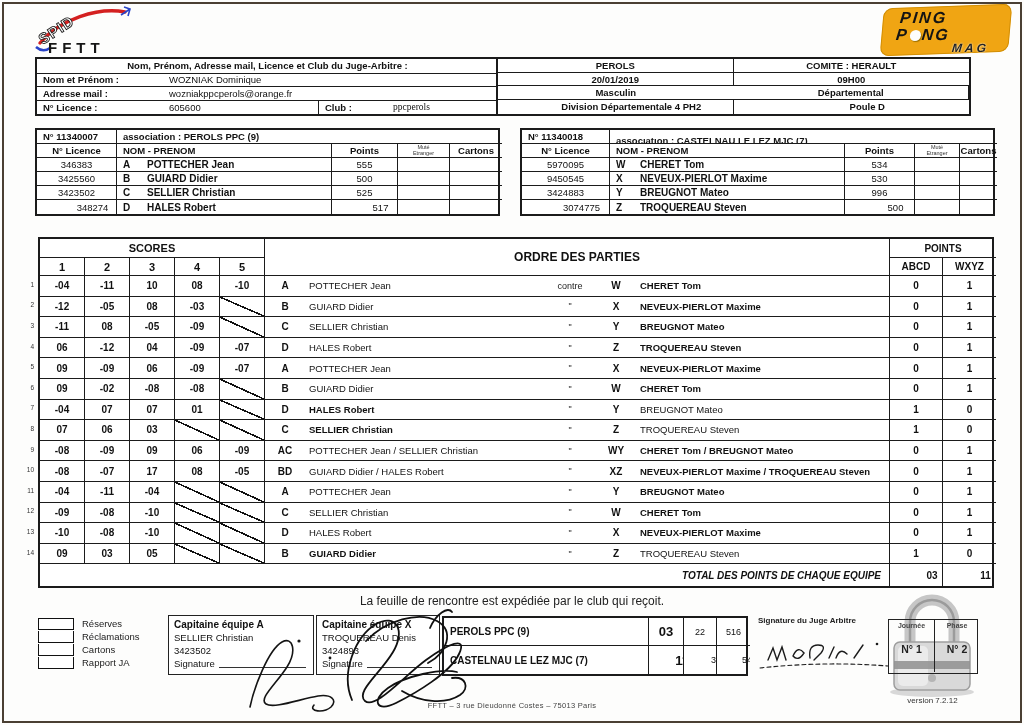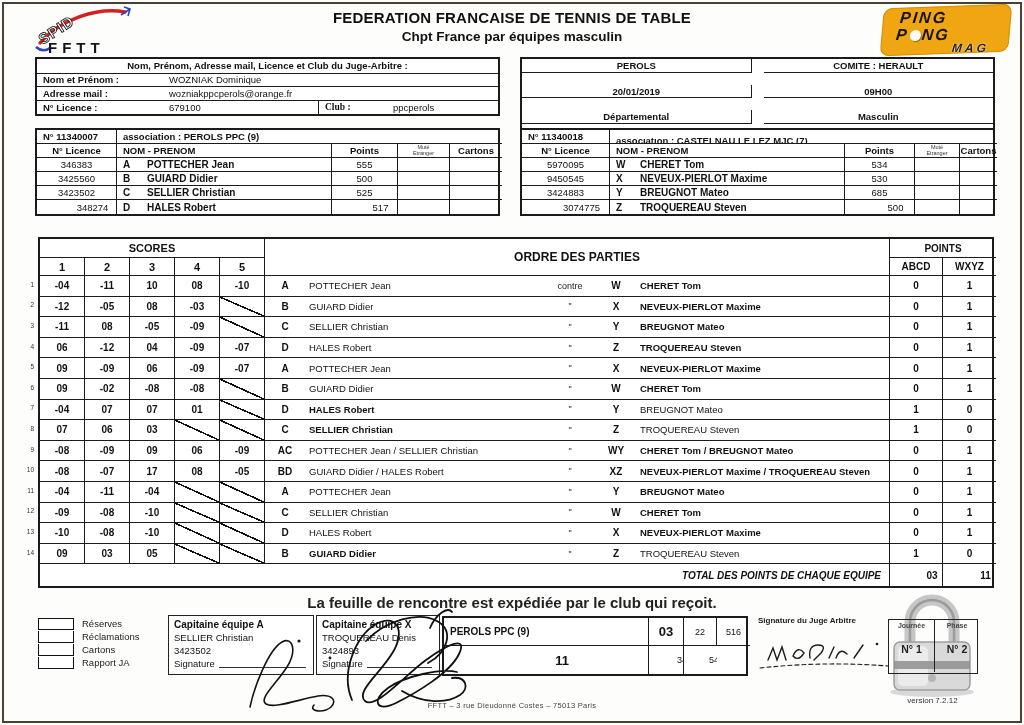--- a/index.html
+++ b/index.html
@@ -43,45 +43,41 @@
   .sigrow{display:flex;align-items:flex-end;}
   .sigline{flex:1;border-bottom:1px solid #333;margin:0 2px 2px 4px;height:10px;}
   
   .lockgrid{display:grid;grid-template-columns:46px 44px;border:1.5px solid #222;background:transparent;
             position:relative;z-index:2;box-sizing:border-box;}
   .lockcol{display:flex;flex-direction:column;align-items:center;border-right:1px solid #222;box-sizing:border-box;height:52px;}
   .lockcol.nr{border-right:none;}
   .lockcol .h{font-size:7px;font-weight:bold;color:#444;margin-top:2px;}
   .lockcol .v{font-size:10.5px;font-weight:bold;margin-top:14px;color:#222;}
   .ver{font-size:8px;color:#333;}
-  .note{font-size:15px;color:#222;font-weight:bold;}
+  .note{font-size:12px;color:#222;}
   .foot{font-size:7.5px;color:#444;letter-spacing:.3px;}
   .jsl{font-size:8px;font-weight:bold;color:#222;}
   svg.overlay{position:absolute;left:0;top:0;pointer-events:none;z-index:5;}
 </style>
 </head>
 <body>
 
 <div class="page">
   <div class="frame"></div>
 
   <div class="abs" style="left:24px;top:3px;width:122px;height:53px;">
     <svg width="122" height="53" viewBox="0 0 122 53">
       <path d="M16 40 C 36 16, 74 4, 101 9" fill="none" stroke="#d42020" stroke-width="3.4" stroke-linecap="round"></path>
       <path d="M97 12 l9 -6 m-6 -2 l6 2 l-2 7" fill="none" stroke="#2843c8" stroke-width="1.6"></path>
       <path d="M12 44 q7 6 14 1" fill="none" stroke="#2843c8" stroke-width="2.6"></path>
       <text x="14" y="34" transform="rotate(-33 30 30)" font-size="15" font-weight="bold" fill="#ffffff" stroke="#1a1a1a" stroke-width="0.9" letter-spacing="1">SPID</text>
       <text x="24" y="50" font-size="15" font-weight="bold" fill="#161616" letter-spacing="5">FFTT</text>
     </svg>
   </div>
 
-  <div class="abs c" style="left:162px;top:9px;width:700px;">
-    <div class="title">FEDERATION FRANCAISE DE TENNIS DE TABLE</div>
-    <div class="subtitle">Chpt France par équipes masculin</div>
-  </div>
 
   <div class="abs" style="left:878px;top:6px;width:140px;height:52px;">
     <div style="position:absolute;left:4px;top:0;width:128px;height:48px;background:#f0a513;border-radius:9px;
                 transform:skewX(-7deg) rotate(-2deg);box-shadow:0 0 0 1px #d08e07 inset;"></div>
     <div style="position:absolute;left:22px;top:3px;font-style:italic;font-weight:bold;font-size:16px;letter-spacing:2px;
                 color:#141414;transform:skewX(-6deg);">PING</div>
     <div style="position:absolute;left:18px;top:20px;font-style:italic;font-weight:bold;font-size:16px;letter-spacing:2px;
                 color:#141414;transform:skewX(-6deg);display:flex;align-items:center;">
       <span>P</span>
       <span style="display:inline-block;width:11px;height:11px;border-radius:50%;background:#fdfdfd;margin:0 1px;box-shadow:1px 1px 1px #9c7100;"></span>
@@ -91,32 +87,32 @@
                 color:#232323;text-shadow:0 0 2px #fff;transform:skewX(-6deg);">MAG</div>
   </div>
 
   <div class="grid abs" style="left:35px;top:57px;width:465px;grid-template-columns:118px 164px 60px 1fr;grid-template-rows:14.5px 13.5px 13.5px 13.5px;">
     <div class="cell b nr f95" style="grid-column:1/5;">Nom, Prénom, Adresse mail, Licence et Club du Juge-Arbitre :</div>
     <div class="cell b left f95" style="border-right:none;">Nom et Prénom :</div>
     <div class="cell left nr f95" style="grid-column:2/5;padding-left:14px;">WOZNIAK  Dominique</div>
     <div class="cell b left f95" style="border-right:none;">Adresse mail  :</div>
     <div class="cell left nr f95" style="grid-column:2/5;padding-left:14px;">wozniakppcperols@orange.fr</div>
     <div class="cell b left f95 nb" style="border-right:none;">N° Licence    :</div>
-    <div class="cell left f95 nb" style="padding-left:14px;">679100</div>
-    <div class="cell b left f95 nb" style="border-right:none;font-family:Liberation Serif, serif;">Club :</div>
-    <div class="cell left nr f95 nb" style="padding-left:14px;">ppcperols</div>
-  </div>
-
-  <div class="grid abs" style="left:520px;top:57px;width:475px;grid-template-columns:1fr 1fr;grid-template-rows:repeat(4,13.7px);gap:12px;">
+    <div class="cell left f95 nb" style="padding-left:14px;">605600</div>
+    <div class="cell b left f95 nb" style="border-right:none;">Club :</div>
+    <div class="cell left nr f95 nb" style="padding-left:14px;font-family:Liberation Serif, serif;">ppcperols</div>
+  </div>
+
+  <div class="grid abs" style="left:496px;top:57px;width:475px;grid-template-columns:1fr 1fr;grid-template-rows:repeat(4,13.7px);">
     <div class="cell b f95">PEROLS</div>
     <div class="cell b nr f95">COMITE : HERAULT</div>
     <div class="cell b f95">20/01/2019</div>
     <div class="cell b nr f95">09H00</div>
+    <div class="cell b nr f95">Masculin</div>
     <div class="cell b f95">Départemental</div>
-    <div class="cell b nr f95">Masculin</div>
     <div class="cell b f95 nb">Division  Départementale 4 PH2</div>
     <div class="cell b nr f95 nb">Poule D</div>
   </div>
 
   <div id="rosterA" class="grid abs" style="left:35px;top:128px;width:465px;grid-template-columns:80px 215px 66px 52px 52px;grid-template-rows:14px 14px repeat(4,14px);">
       <div class="cell b left f95">N° 11340007</div>
       <div class="cell b left nr f95" style="grid-column: 2 / 6;">association : PEROLS PPC  (9)</div>
       <div class="cell b f95">N° Licence</div>
       <div class="cell b left f95">NOM - PRENOM</div>
       <div class="cell b f95">Points</div>
@@ -187,21 +183,21 @@
         <span class="pn">NEVEUX-PIERLOT Maxime</span>
       </div>
       <div class="cell f95">530</div>
       <div class="cell"></div>
       <div class="cell nr"></div>
       <div class="cell f95">3424883</div>
       <div class="cell left" style="padding-left: 0px;">
         <span class="pl">Y</span>
         <span class="pn">BREUGNOT Mateo</span>
       </div>
-      <div class="cell f95">685</div>
+      <div class="cell f95">996</div>
       <div class="cell"></div>
       <div class="cell nr"></div>
       <div class="cell f95 nb">3074775</div>
       <div class="cell left nb" style="padding-left: 0px;">
         <span class="pl">Z</span>
         <span class="pn">TROQUEREAU Steven</span>
       </div>
       <div class="cell f95 nb">500</div>
       <div class="cell nb"></div>
       <div class="cell nr nb"></div>
@@ -474,20 +470,21 @@
         <span>Signature</span>
         <span class="sigline"></span>
       </div>
   </div>
 
   <div class="grid abs" style="left:442px;top:616px;width:306px;grid-template-columns:205px 35px 33px 33px;grid-template-rows:28px 28px;">
     <div class="cell b left">PEROLS PPC  (9)</div>
     <div class="cell b" style="font-size:13px;">03</div>
     <div class="cell f9">22</div>
     <div class="cell nr f9">516</div>
+    <div class="cell b left nb">CASTELNAU LE LEZ MJC  (7)</div>
     <div class="cell b nb" style="font-size:13px;">11</div>
     <div class="cell f9 nb">34</div>
     <div class="cell nr f9 nb">546</div>
   </div>
 
   <div class="abs jsl" style="left:758px;top:616px;width:130px;">Signature du Juge Arbitre</div>
 
   <svg class="abs" style="left:880px;top:590px;z-index:1;" width="110" height="112" viewBox="0 0 110 112">
     <ellipse cx="52" cy="102" rx="42" ry="5" fill="#d8d8d8"></ellipse>
     <path d="M30 56 v-24 a22 22 0 0 1 44 0 v24" fill="none" stroke="#c6c6c6" stroke-width="11"></path>

